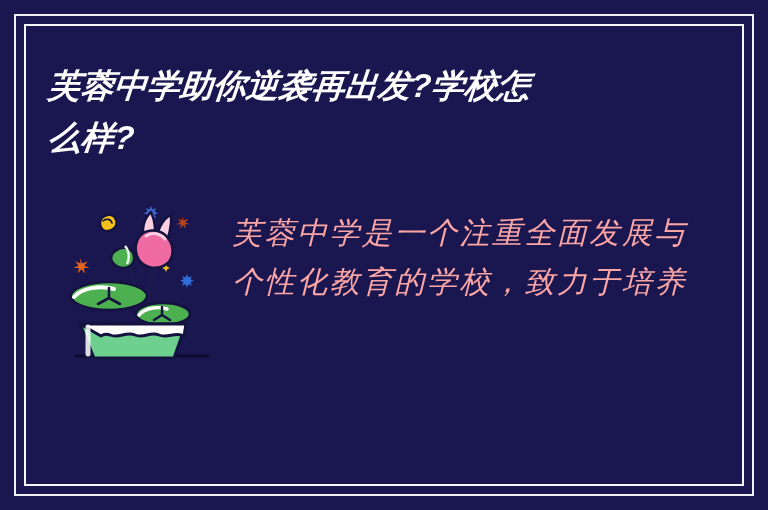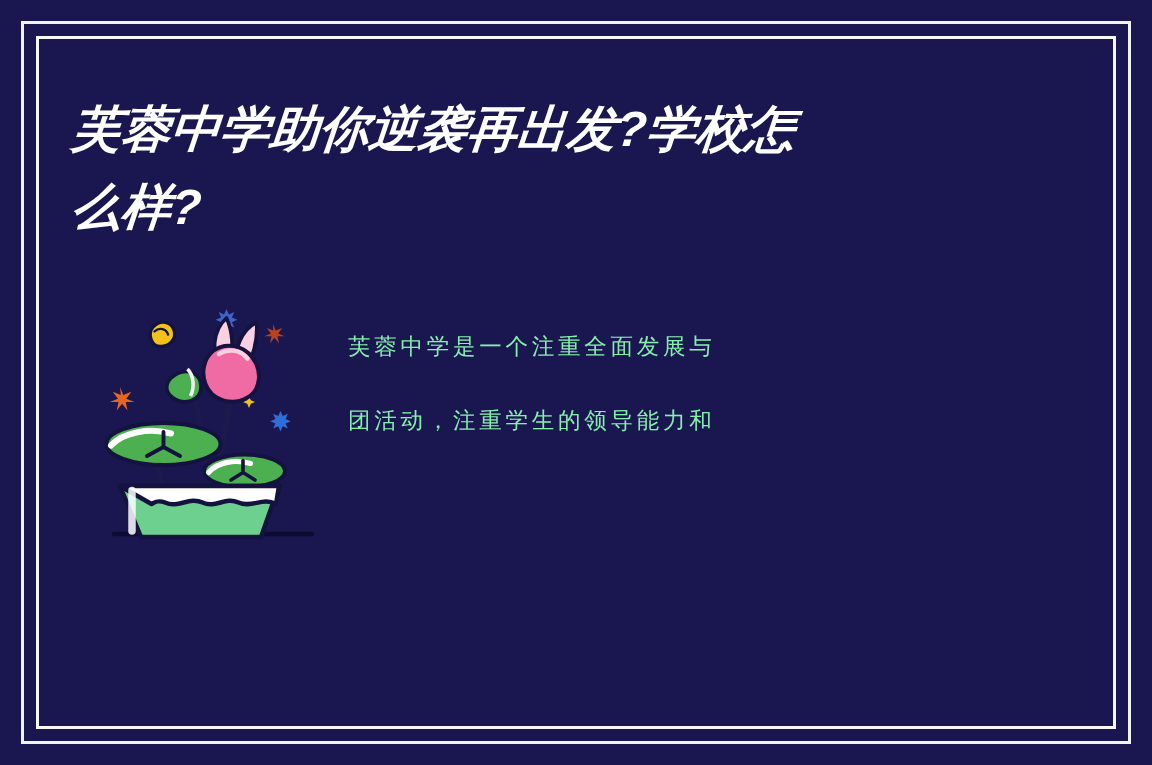--- a/index.html
+++ b/index.html
@@ -65,26 +65,27 @@
   }
 
   
   .body-block {
     position: absolute;
     left: 232px;
     top: 208px;
     width: 430px;
   }
   .body-line {
-    color: #86efac;
+    color: #fca5a5;
     font-family: "Liberation Serif", serif;
-    font-size: 15px;
+    font-size: 30px;
     line-height: 49px;
     letter-spacing: 2.5px;
     white-space: nowrap;
+    font-style: italic;
   }
 
   
   .illustration {
     position: absolute;
     left: 62px;
     top: 196px;
     width: 160px;
     height: 180px;
   }
@@ -165,16 +166,16 @@
       <g>
         <path d="M18,128 L124,128 L112,162 L32,162 Z" fill="#6ed08f" stroke="#14123f" stroke-width="3" stroke-linejoin="round"></path>
         <path d="M18,128 L124,128 L122,140 c-9,-5 -16,3 -25,-1 c-9,-4 -15,4 -24,0 c-9,-4 -16,4 -25,0 c-5,-2 -7,0 -9,1 z" fill="#ffffff" stroke="#14123f" stroke-width="3" stroke-linejoin="round"></path>
         <path d="M26,131 L26,158" fill="none" stroke="#ffffff" stroke-width="5" stroke-linecap="round" opacity="0.85"></path>
       </g>
     </svg>
   </div>
 
   <div class="body-block">
     <div class="body-line">芙蓉中学是一个注重全面发展与</div>
-    <div class="body-line">团活动，注重学生的领导能力和</div>
+    <div class="body-line">个性化教育的学校，致力于培养</div>
   </div>
 
 </div>
 
 </body></html>

